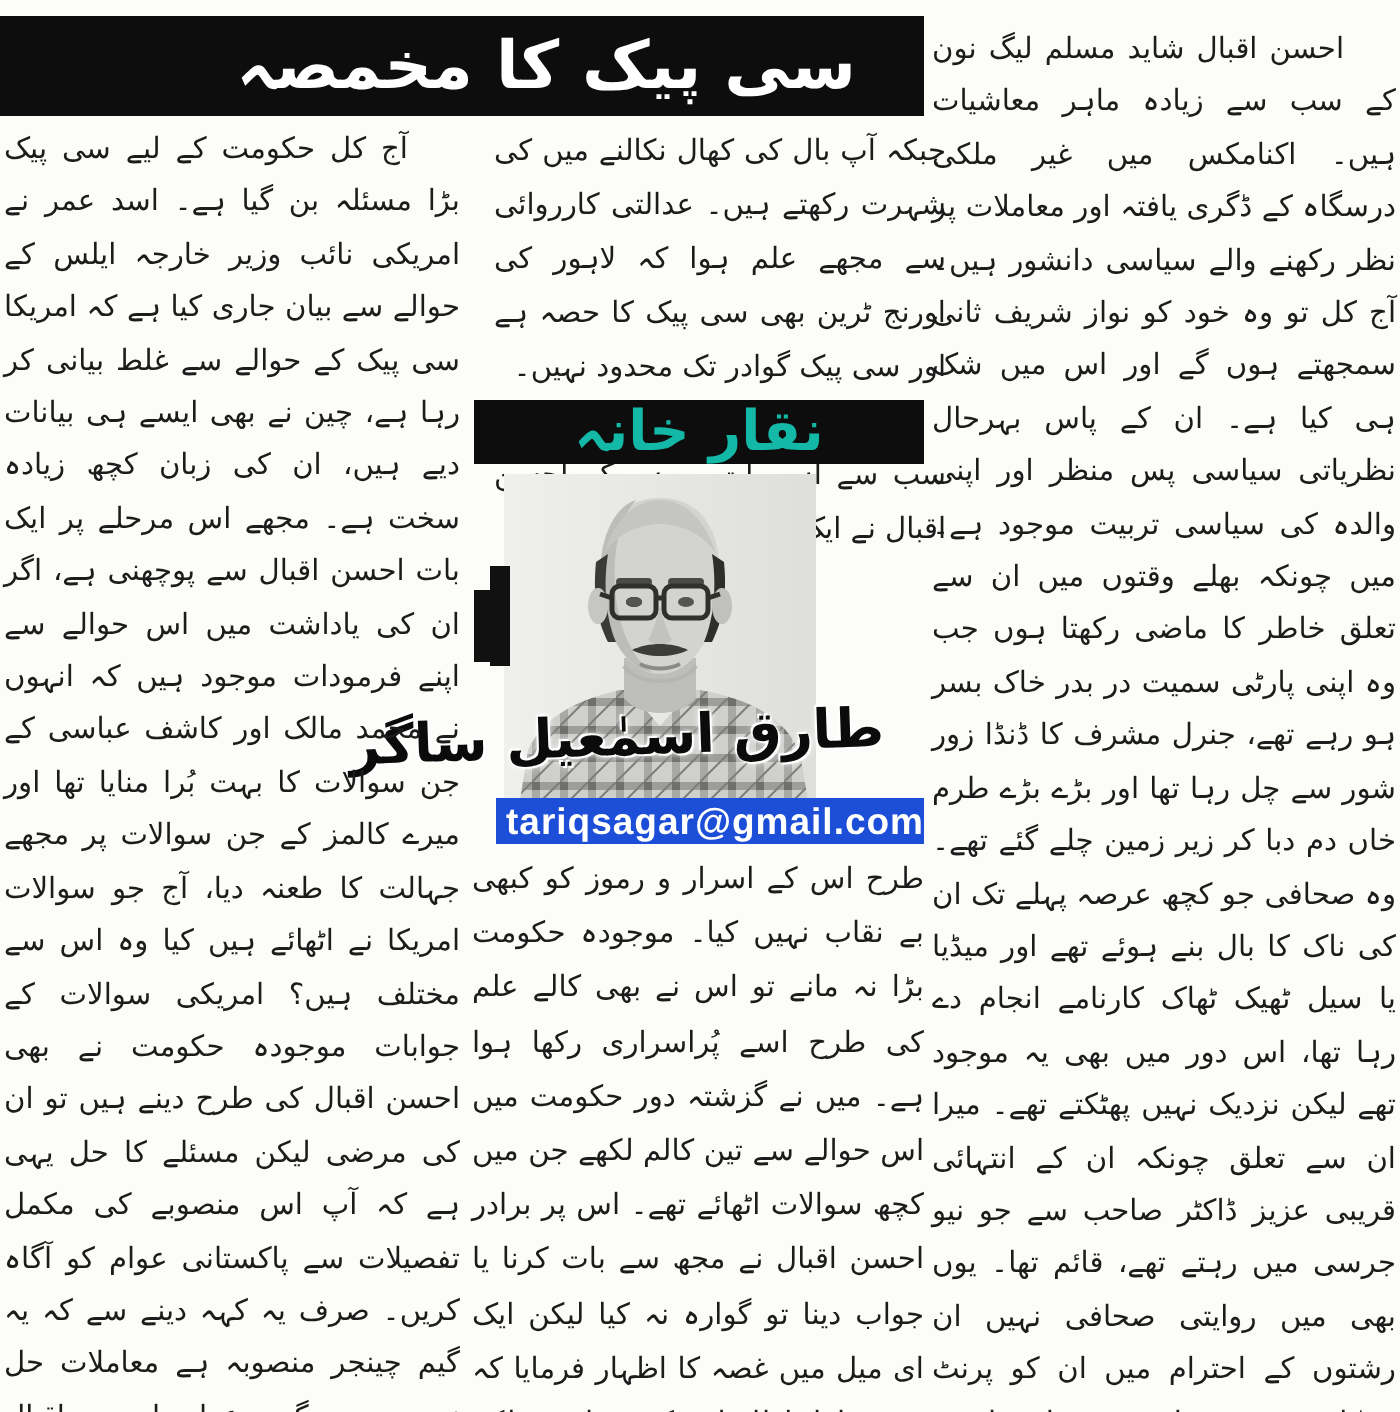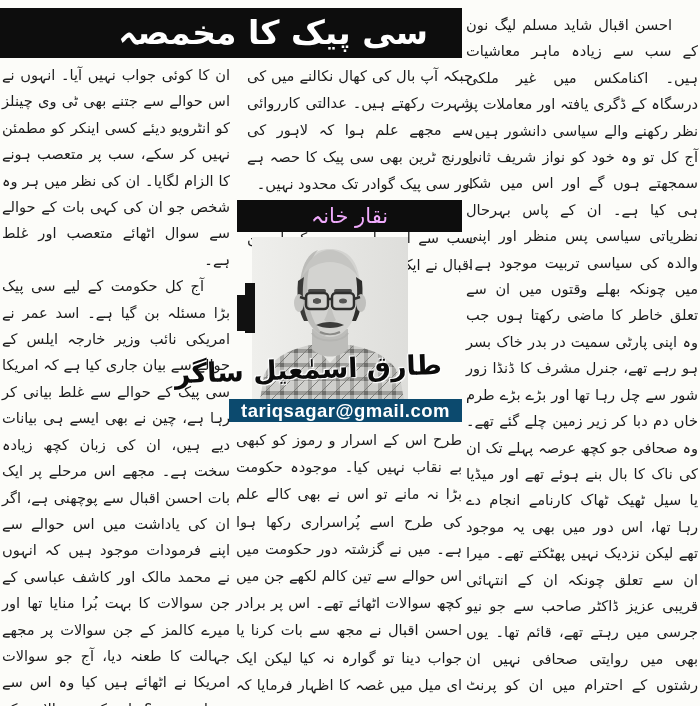--- a/index.html
+++ b/index.html
@@ -37,38 +37,38 @@
   .col-right{right:2px;top:12px;width:232px;height:692px;}
   .col-left{left:2px;top:62px;width:228px;height:642px;}
   .col-mid-top{right:227px;top:62px;width:226px;height:138px;line-height:27px;}
   .col-mid-bottom{right:238px;top:426px;width:226px;height:278px;line-height:27.2px;}
   
   .column-title-bar{
     position:absolute;right:238px;top:200px;width:225px;height:32px;
     background:#0d0d0d;display:flex;align-items:center;justify-content:center;
   }
   .column-title-bar .column-title{
-    color:#f0abfc;font-size:21px;font-weight:normal;letter-spacing:2px;line-height:32px;
+    color:#14b8a6;font-size:28px;font-weight:bold;letter-spacing:2px;line-height:32px;
   }
   
   .photo-wrap{
     position:absolute;left:252px;top:237px;width:156px;height:163px;
   }
   .photo-wrap svg{display:block;}
   .author-name{
     position:absolute;left:262px;top:352px;width:180px;
     font-size:27px;font-weight:bold;color:#0b0b0b;
     text-align:center;white-space:nowrap;
     text-shadow:0 0 2px #fff,0 0 4px #fff,1px 1px 0 #fff,-1px -1px 0 #fff;
     transform:rotate(-2deg);
   }
   
   .email-bar{
-    position:absolute;right:238px;top:399px;width:233px;height:23px;
-    background:#0c4a6e;display:flex;align-items:center;justify-content:center;
+    position:absolute;right:238px;top:399px;width:214px;height:23px;
+    background:#1d4ed8;display:flex;align-items:center;justify-content:flex-start;
   }
   .email-bar .email-text{
     font-family:"Liberation Sans",sans-serif;
     color:#ffffff;font-size:18.5px;font-weight:bold;
     direction:ltr;letter-spacing:.5px;line-height:23px;
   }
   
   .artifact{position:absolute;background:#111;}
   .artifact.a1{right:448px;top:295px;width:15px;height:36px;}
   .artifact.a2{left:245px;top:283px;width:10px;height:50px;}
@@ -158,20 +158,19 @@
 
   <div class="email-bar">
     <span class="email-text">tariqsagar@gmail.com</span>
   </div>
 
   <div class="col col-mid-bottom">
     <p>طرح اس کے اسرار و رموز کو کبھی بے نقاب نہیں کیا۔ موجودہ حکومت بڑا نہ مانے تو اس نے بھی کالے علم کی طرح اسے پُراسراری رکھا ہوا ہے۔ میں نے گزشتہ دور حکومت میں اس حوالے سے تین کالم لکھے جن میں کچھ سوالات اٹھائے تھے۔ اس پر برادر احسن اقبال نے مجھ سے بات کرنا یا جواب دینا تو گوارہ نہ کیا لیکن ایک ای میل میں غصہ کا اظہار فرمایا کہ میں غلط اطلاعات کی بنیاد پر لکھ رہا ہوں۔ مجھے ان کا یہ انداز گفتگو اس لیے اچھا نہ لگا کہ بہرحال ہمارا بُرے وقت میں اچھا اور بے لوث ساتھ رہا ہے۔ میں نے ان کو جواب میں صرف اتنا کہا کہ وہ اس کی تصحیح فرما دیں تاکہ میں اپنی اصلاح کر لوں۔</p>
   </div>
 
   <div class="col col-left">
-    <p>ان کا کوئی جواب نہیں آیا۔ انہوں نے اس حوالے سے جتنے بھی ٹی وی چینلز کو انٹرویو دیئے کسی اینکر کو مطمئن نہیں کر سکے، سب پر متعصب ہونے کا الزام لگایا۔ ان کی نظر میں ہر وہ شخص جو ان کی کہی بات کے حوالے سے سوال اٹھائے متعصب اور غلط ہے۔</p>
     <p class="indent">آج کل حکومت کے لیے سی پیک بڑا مسئلہ بن گیا ہے۔ اسد عمر نے امریکی نائب وزیر خارجہ ایلس کے حوالے سے بیان جاری کیا ہے کہ امریکا سی پیک کے حوالے سے غلط بیانی کر رہا ہے، چین نے بھی ایسے ہی بیانات دیے ہیں، ان کی زبان کچھ زیادہ سخت ہے۔ مجھے اس مرحلے پر ایک بات احسن اقبال سے پوچھنی ہے، اگر ان کی یاداشت میں اس حوالے سے اپنے فرمودات موجود ہیں کہ انہوں نے محمد مالک اور کاشف عباسی کے جن سوالات کا بہت بُرا منایا تھا اور میرے کالمز کے جن سوالات پر مجھے جہالت کا طعنہ دیا، آج جو سوالات امریکا نے اٹھائے ہیں کیا وہ اس سے مختلف ہیں؟ امریکی سوالات کے جوابات موجودہ حکومت نے بھی احسن اقبال کی طرح دینے ہیں تو ان کی مرضی لیکن مسئلے کا حل یہی ہے کہ آپ اس منصوبے کی مکمل تفصیلات سے پاکستانی عوام کو آگاہ کریں۔ صرف یہ کہہ دینے سے کہ یہ گیم چینجر منصوبہ ہے معاملات حل نہیں ہوں گے۔ عوام احسن اقبال جتنے پڑھے لکھے نہیں لیکن اندھے بھی نہیں، زمین پر جو دکھائی دے رہا ہے وہ آپ کی بڑھکوں کے بالکل برعکس ہے۔ آگے بڑھیے پاکستانی عوام پر اعتماد کریں وہ آپ کی طرح محب وطن ہیں اور باخبر بھی۔</p>
   </div>
 
   <div class="artifact a1"></div>
   <div class="artifact a2"></div>
 
 </div>
 
 </body></html>

